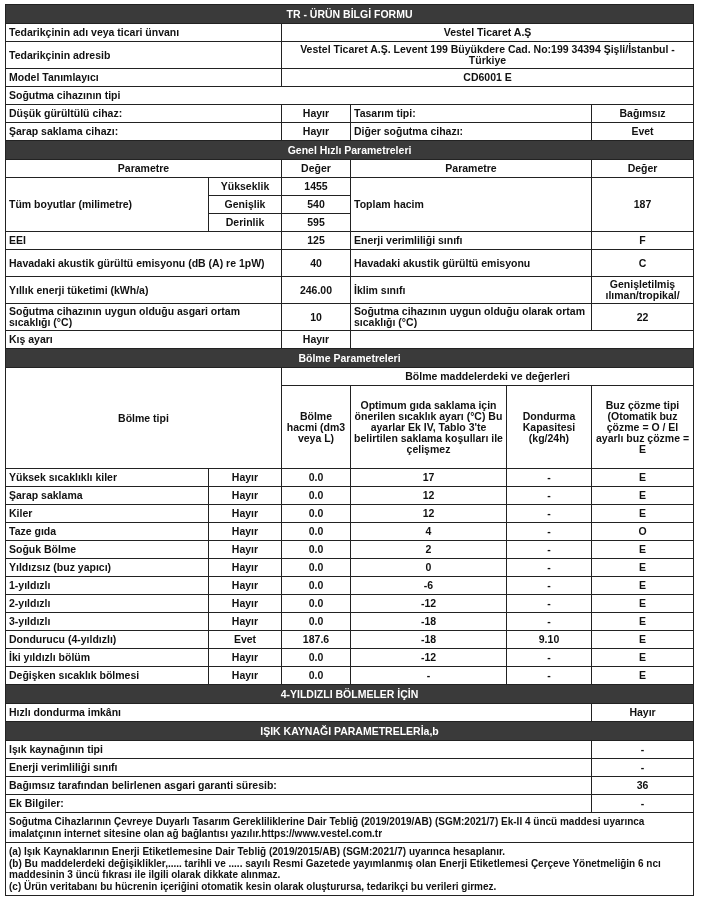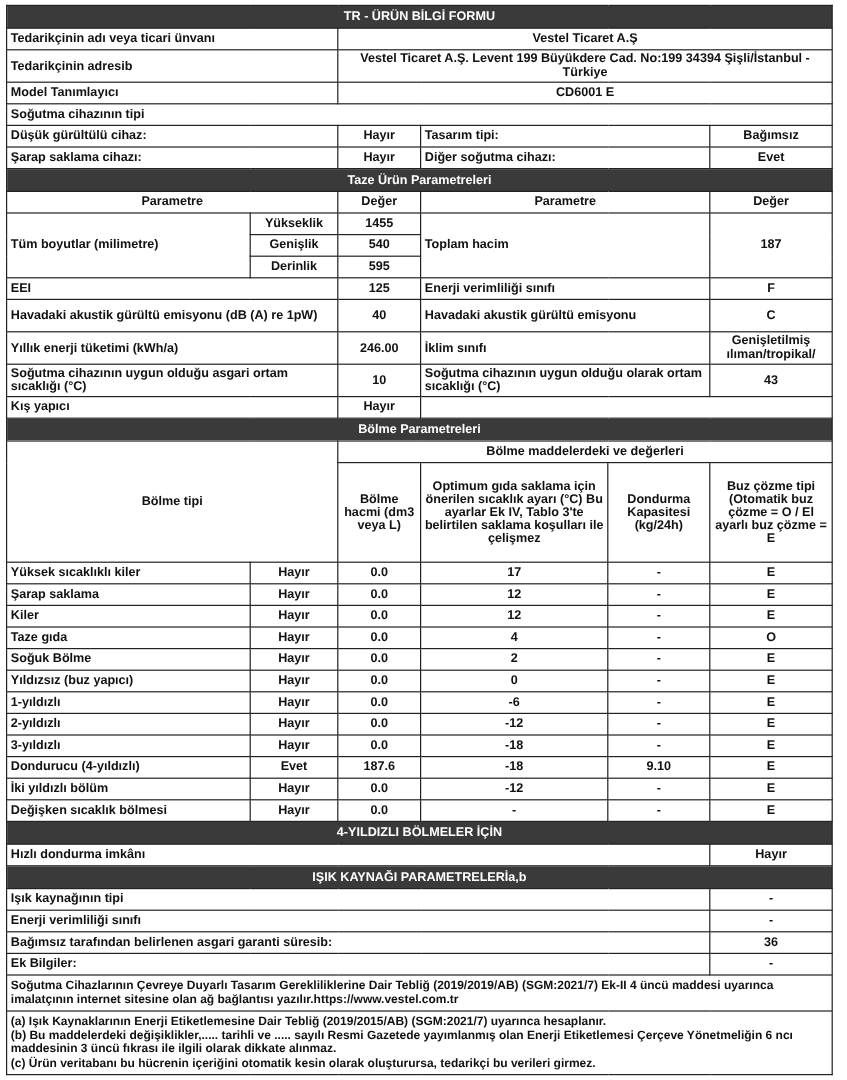--- a/index.html
+++ b/index.html
@@ -54,21 +54,21 @@
     <td class="c">Bağımsız</td>
   </tr>
   <tr class="r18">
     <td colspan="2">Şarap saklama cihazı:</td>
     <td class="c">Hayır</td>
     <td colspan="2">Diğer soğutma cihazı:</td>
     <td class="c">Evet</td>
   </tr>
 
   <tr class="hdr">
-    <td colspan="6">Taze Ürün Parametreleri</td>
+    <td colspan="6">Genel Hızlı Parametreleri</td>
   </tr>
   <tr class="r18">
     <td colspan="2" class="c">Parametre</td>
     <td class="c">Değer</td>
     <td colspan="2" class="c">Parametre</td>
     <td class="c">Değer</td>
   </tr>
   <tr class="r18">
     <td rowspan="3">Tüm boyutlar (milimetre)</td>
     <td class="c">Yükseklik</td>
@@ -99,24 +99,24 @@
   <tr class="r26">
     <td colspan="2">Yıllık enerji tüketimi (kWh/a)</td>
     <td class="c">246.00</td>
     <td colspan="2">İklim sınıfı</td>
     <td class="c">Genişletilmiş ılıman/tropikal/</td>
   </tr>
   <tr class="r26">
     <td colspan="2">Soğutma cihazının uygun olduğu asgari ortam sıcaklığı (°C)</td>
     <td class="c">10</td>
     <td colspan="2">Soğutma cihazının uygun olduğu olarak ortam sıcaklığı (°C)</td>
-    <td class="c">43</td>
-  </tr>
-  <tr class="r18">
-    <td colspan="2">Kış yapıcı</td>
+    <td class="c">22</td>
+  </tr>
+  <tr class="r18">
+    <td colspan="2">Kış ayarı</td>
     <td class="c">Hayır</td>
     <td colspan="3"></td>
   </tr>
 
   <tr class="hdr">
     <td colspan="6">Bölme Parametreleri</td>
   </tr>
   <tr class="r18">
     <td colspan="2" rowspan="2" class="c">Bölme tipi</td>
     <td colspan="4" class="c">Bölme maddelerdeki ve değerleri</td>

